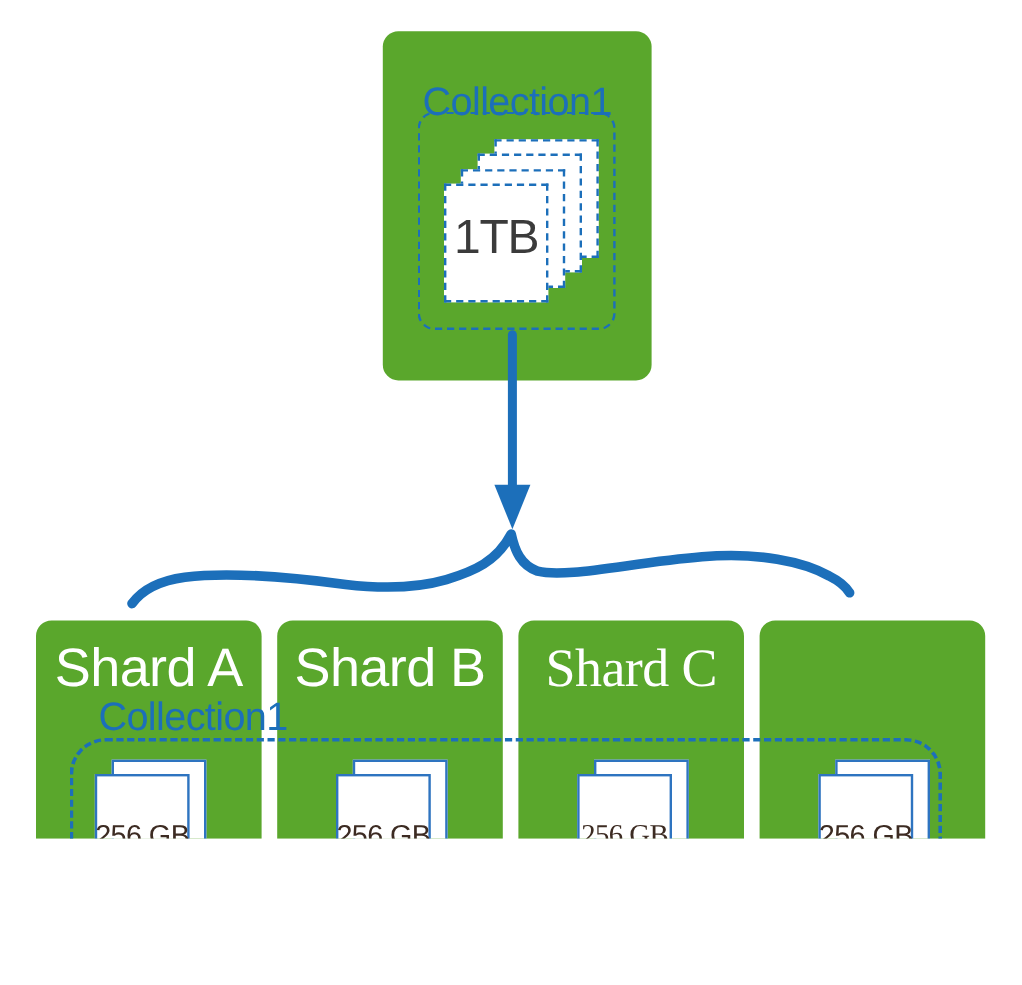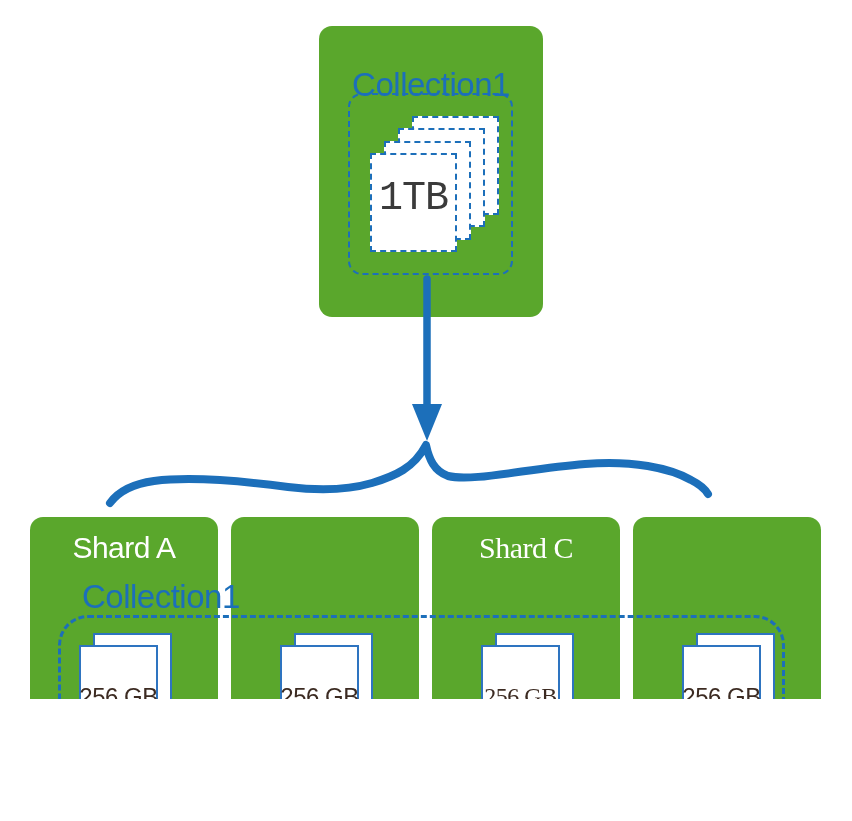--- a/index.html
+++ b/index.html
@@ -33,38 +33,38 @@
   }
   .page{
     position:absolute;background:#ffffff;box-sizing:border-box;
   }
   .page.dotted{
     width:87px;height:99px;border:2px dashed var(--c-blue);
   }
   .cp4{left:93px;top:90px;}
   .cp3{left:79px;top:102px;}
   .cp2{left:65px;top:115px;}
-  .cp1{left:51px;top:127px;display:flex;align-items:center;justify-content:center;font-family:Liberation Mono, monospace;}
+  .cp1{left:51px;top:127px;display:flex;align-items:center;justify-content:center;}
   .collection-size{
     font-size:40px;letter-spacing:-1px;color:var(--c-collection-size-text);
     margin-top:-8px;
   }
   
   .connector-layer{position:absolute;left:0;top:0;width:852px;height:821px;z-index:4;pointer-events:none;}
   .connector-layer .stroke{stroke:var(--c-blue);fill:none;stroke-linecap:round;stroke-linejoin:round;}
   .connector-layer .fill{fill:var(--c-blue);stroke:none;}
   
   .shard{
     position:absolute;top:517px;width:188px;height:295px;
     background:var(--c-green);border-radius:13px;
   }
   .shard-a{left:30px;} .shard-b{left:231px;} .shard-c{left:432px;font-family:Liberation Serif, serif;} .shard-d{left:633px;}
   .shard-title{
     position:absolute;left:0;top:14px;width:100%;text-align:center;
-    font-size:30px;letter-spacing:-0.5px;color:var(--c-shard-label-text);
+    font-size:45px;letter-spacing:-0.5px;color:var(--c-shard-label-text);
   }
   .page.solid{
     width:79px;height:103px;border:2px solid var(--c-page-border-blue);align-items:center;
   }
   .sp-back{left:63px;top:116px;}
   .sp-front{left:49px;top:128px;display:flex;align-items:center;justify-content:center;}
   .shard-size{
     font-size:24px;letter-spacing:-0.5px;color:var(--c-shard-size-text);white-space:nowrap;
   }
   
@@ -116,20 +116,21 @@
 
   <div class="shard shard-a">
     <div class="shard-title">Shard A</div>
     <div class="page solid sp-back"></div>
     <div class="page solid sp-front">
       <span class="shard-size">256 GB</span>
     </div>
   </div>
 
   <div class="shard shard-b">
+    <div class="shard-title">Shard B</div>
     <div class="page solid sp-back"></div>
     <div class="page solid sp-front">
       <span class="shard-size">256 GB</span>
     </div>
   </div>
 
   <div class="shard shard-c">
     <div class="shard-title">Shard C</div>
     <div class="page solid sp-back"></div>
     <div class="page solid sp-front">

